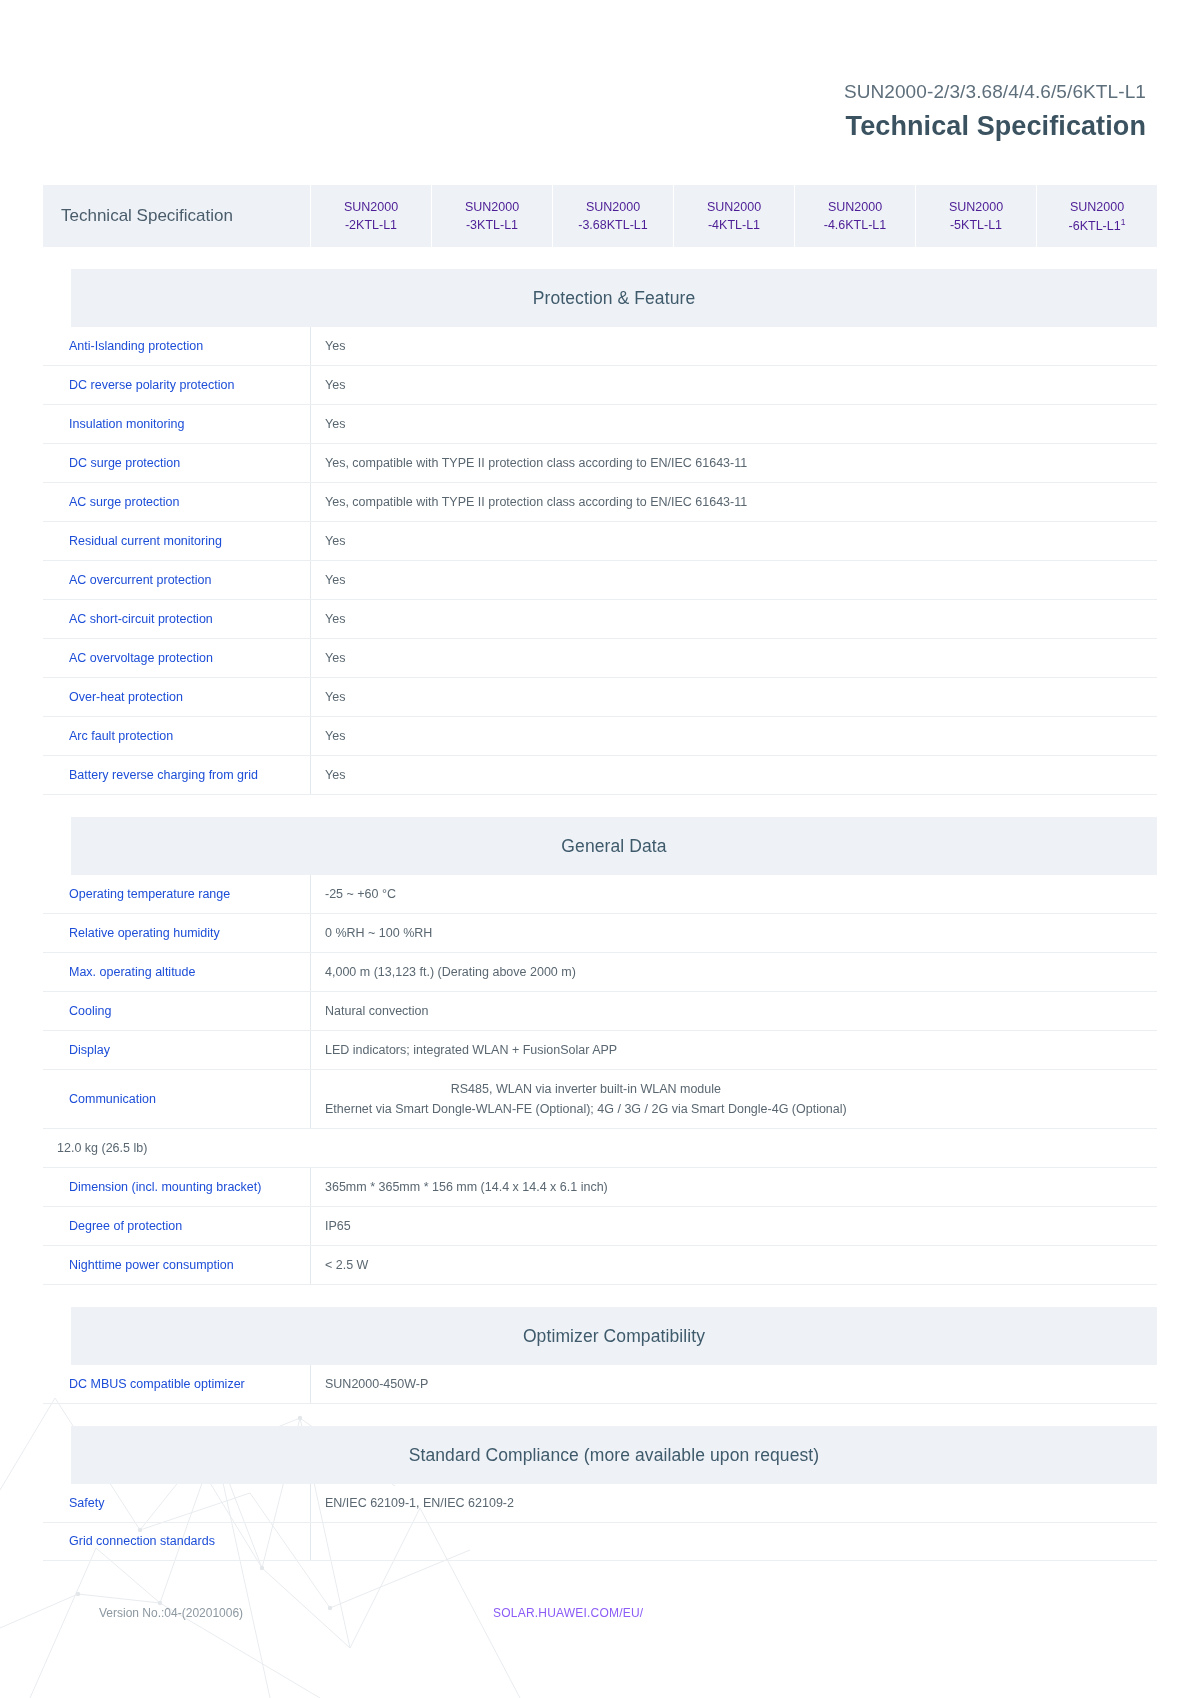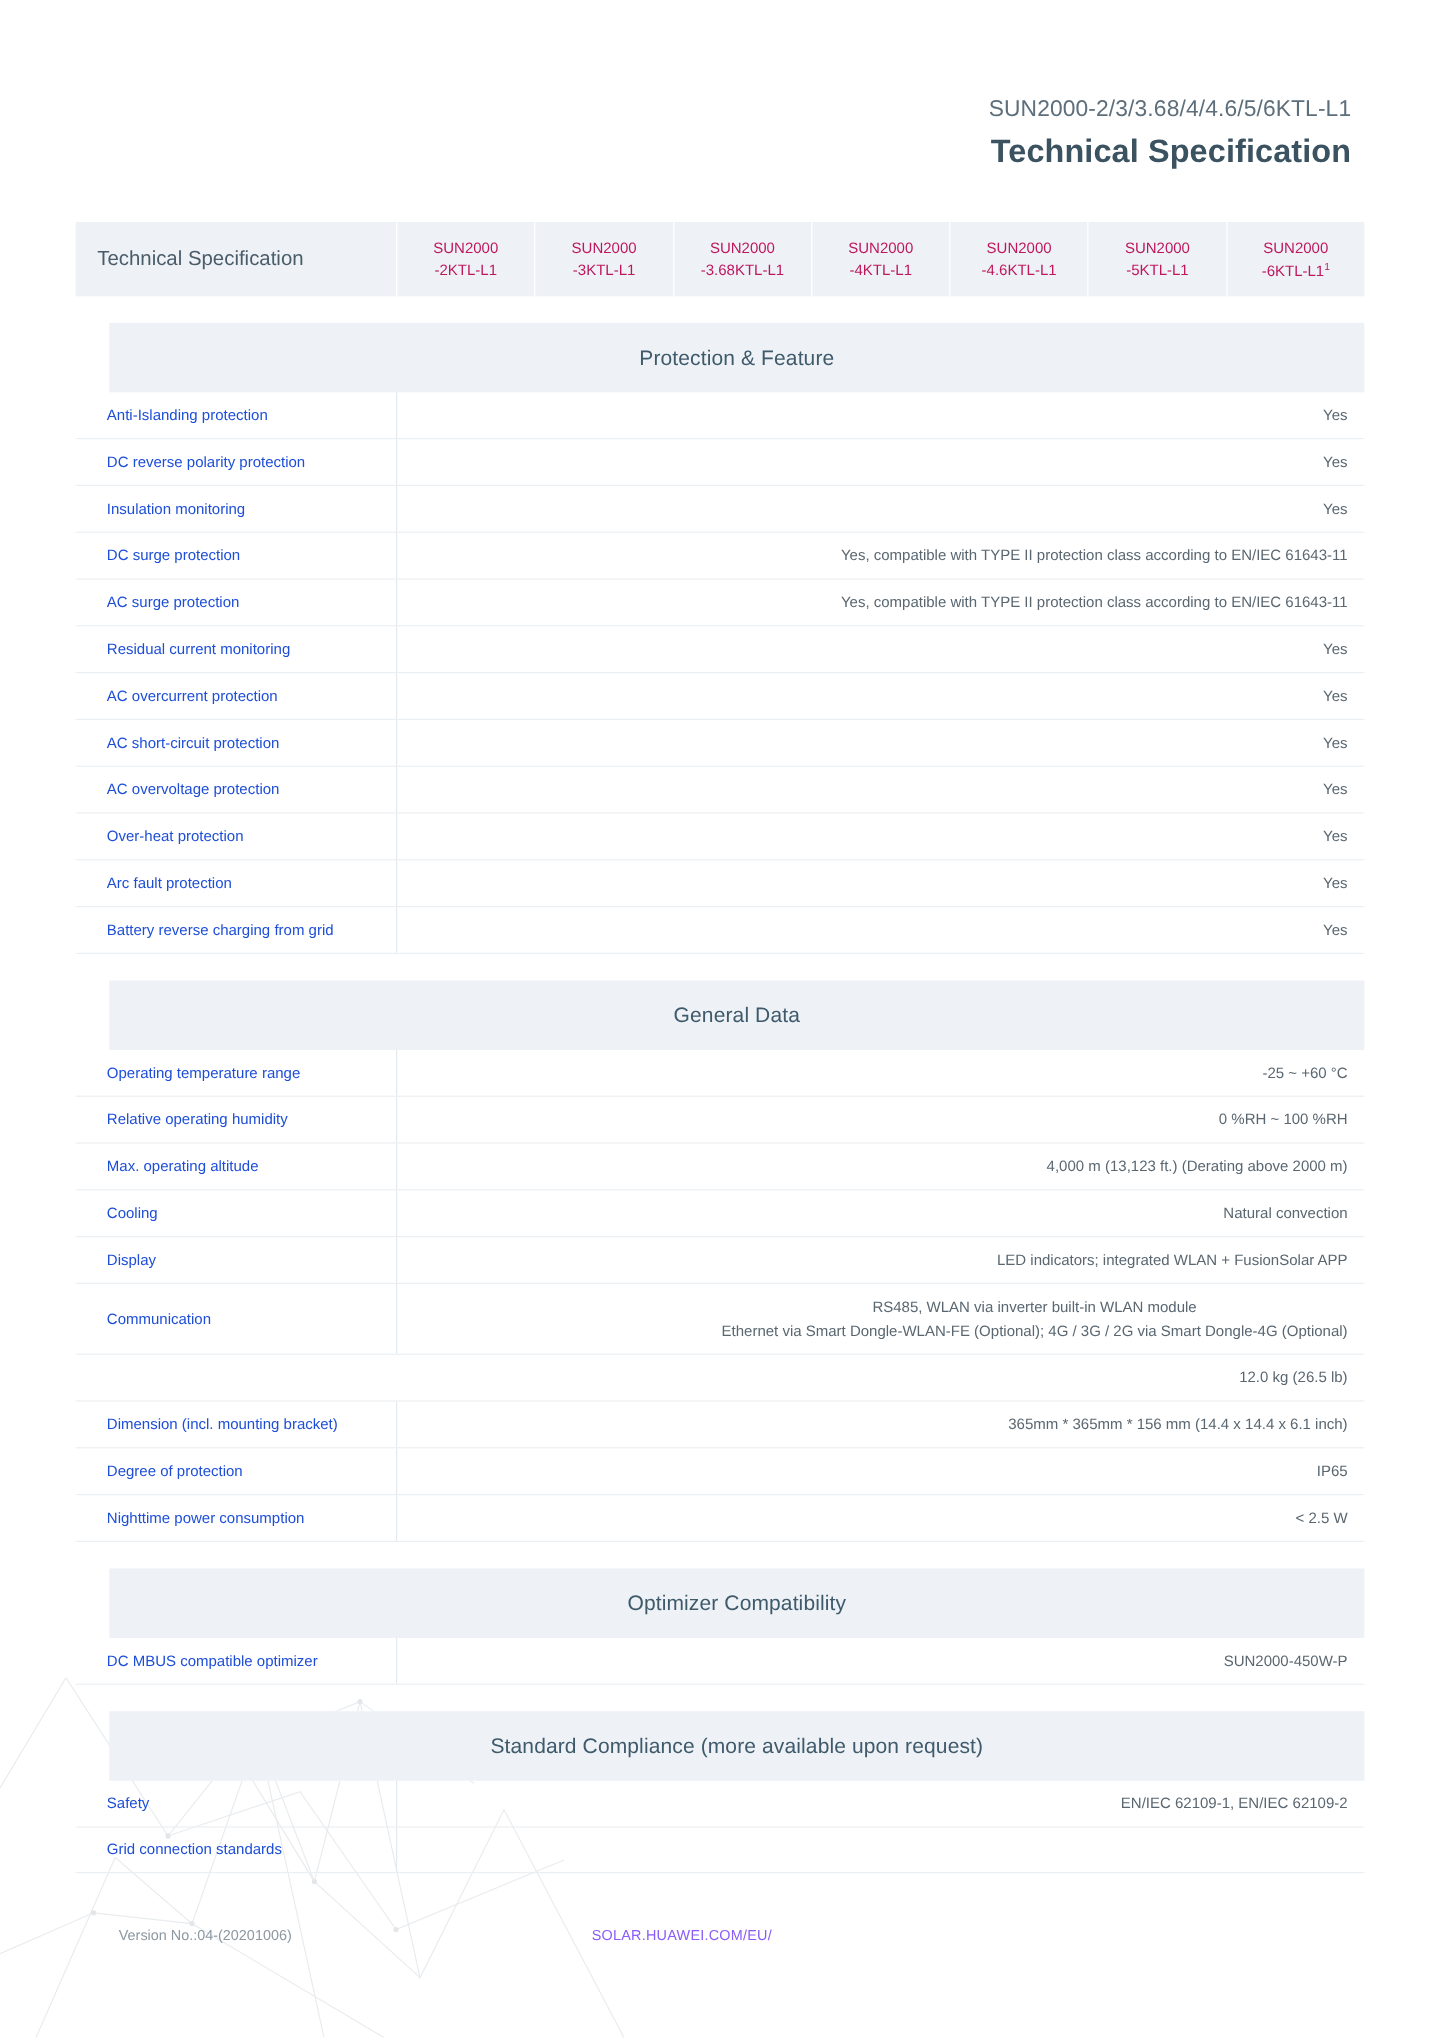--- a/index.html
+++ b/index.html
@@ -21,21 +21,21 @@
     bottom: 0;
     width: 620px;
     height: 300px;
     pointer-events: none;
     z-index: 0;
   }
 
   .page {
     position: relative;
     z-index: 2;
-    padding: 0 63px;
+    padding: 0 43px;
   }
 
   
   .doc-header {
     text-align: right;
     padding-top: 78px;
     padding-right: 11px;
   }
   .doc-model {
     font-size: 19px;
@@ -69,21 +69,21 @@
     color: #4a5c6a;
     border-right: 1px solid #ffffff;
   }
   .colhead-cell {
     flex: 1 1 0;
     display: flex;
     flex-direction: column;
     align-items: center;
     justify-content: center;
     font-size: 12.5px;
-    color: #be185d;
+    color: #4c1d95;
     line-height: 1.45;
     border-right: 1px solid #ffffff;
     text-align: left;
   }
   .colhead-cell:last-child { border-right: none; }
   .colhead-cell sup {
     font-size: 8.5px;
     vertical-align: super;
   }
 
@@ -118,21 +118,21 @@
     font-size: 12.5px;
     color: #1d4ed8;
     line-height: 1.4;
     border-right: 1px solid #e4e9ee;
   }
 
   .row-value {
     flex: 1 1 auto;
     display: flex;
     align-items: center;
-    justify-content: flex-end;
+    justify-content: flex-start;
     padding: 9px 14px;
     font-size: 12.5px;
     color: #5a6771;
     line-height: 1.6;
     text-align: center;
   }
   .row-value .multiline { white-space: pre-line; }
 
   
   .doc-footer {

